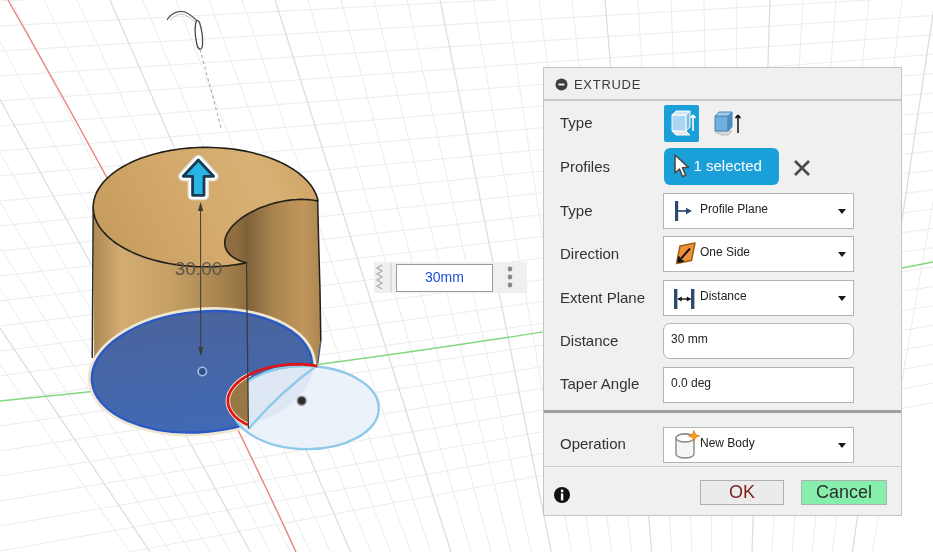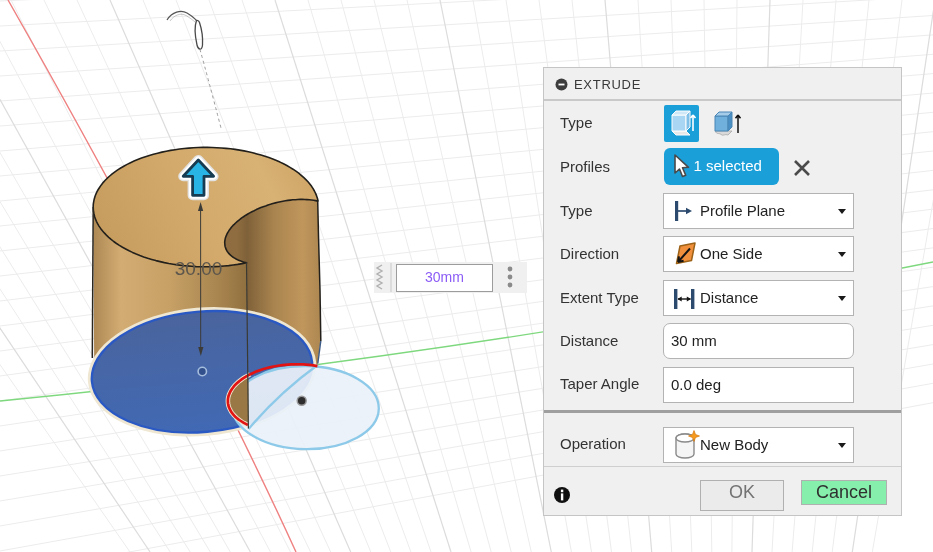--- a/index.html
+++ b/index.html
@@ -1,19 +1,19 @@
 <!DOCTYPE html>
 <html><head><meta charset="utf-8">
 <style>
 html,body{margin:0;padding:0;width:933px;height:552px;overflow:hidden;background:#fff;font-family:"Liberation Sans",sans-serif;}
 .abs{position:absolute;}
 #panel{position:absolute;left:543px;top:67px;width:359px;height:449px;background:#f0f0f0;border:1.5px solid #c5c5c5;box-sizing:border-box;}
 .lbl{position:absolute;left:16px;font-size:15px;color:#333;}
 .ctl{position:absolute;left:119px;width:191px;height:36px;background:#fff;border:1px solid #b3b3b3;box-sizing:border-box;}
-.ctxt{position:absolute;left:36px;top:8px;font-size:15px;color:#222;}
+.ctxt{position:absolute;left:36px;top:8px;font-size:12px;color:#222;}
 .caret{position:absolute;right:7px;top:15px;width:0;height:0;border-left:4.5px solid transparent;border-right:4.5px solid transparent;border-top:5.5px solid #1a1a1a;}
 </style></head>
 <body>
 <svg width="933" height="552" viewBox="0 0 933 552" style="position:absolute;left:0;top:0">
 <defs>
 <linearGradient id="gwall" gradientUnits="userSpaceOnUse" x1="93" y1="0" x2="248" y2="0">
 <stop offset="0" stop-color="#ad8853"></stop>
         <stop offset="0.18" stop-color="#d2ac72"></stop>
 <stop offset="0.5" stop-color="#c6a065"></stop>
         <stop offset="0.85" stop-color="#a4814c"></stop>
@@ -135,21 +135,21 @@
 <path d="M198.3,160 L213.6,176.3 L204,176.3 L204,195.3 L192.6,195.3 L192.6,176.3 L183.2,176.3 Z" fill="none" stroke="#ffffff" stroke-width="7" stroke-linejoin="round"></path>
 <path d="M198.3,160 L213.6,176.3 L204,176.3 L204,195.3 L192.6,195.3 L192.6,176.3 L183.2,176.3 Z" fill="#28b4e4" stroke="#173c52" stroke-width="2.8" stroke-linejoin="round"></path>
 </g>
 </svg>
 
 <div class="abs" style="left:374px;top:262px;width:153px;height:31px;background:#f0f0f0;">
 <svg width="24" height="31" style="position:absolute;left:0;top:0">
 <path d="M8,3 l-5,3 l5,3 l-5,3 l5,3 l-5,3 l5,3 l-5,3 l5,3" fill="none" stroke="#b0b0b0" stroke-width="1.4"></path>
 <line x1="17" y1="1" x2="17" y2="30" stroke="#d6d6d6" stroke-width="1.5"></line>
 </svg>
-<div class="abs" style="left:22px;top:2px;width:97px;height:27.5px;background:#fff;border:1.5px solid #9c9c9c;box-sizing:border-box;text-align:center;font-size:14px;color:#8b5cf6;line-height:25px;">30mm</div>
+<div class="abs" style="left:22px;top:2px;width:97px;height:27.5px;background:#fff;border:1.5px solid #9c9c9c;box-sizing:border-box;text-align:center;font-size:14px;color:#1d4ed8;line-height:25px;">30mm</div>
 <svg width="20" height="31" style="position:absolute;left:126px;top:0">
 <circle cx="10" cy="7" r="2.4" fill="#8a8a8a"></circle>
       <circle cx="10" cy="15" r="2.4" fill="#8a8a8a"></circle>
       <circle cx="10" cy="23" r="2.4" fill="#8a8a8a"></circle>
 </svg>
 </div>
 
 <div id="panel">
 <div class="abs" style="left:0;top:0;width:100%;height:33px;border-bottom:2px solid #c9c9c9;box-sizing:border-box;">
 <svg width="16" height="16" style="position:absolute;left:11px;top:10px;">
@@ -202,21 +202,21 @@
 <div class="lbl" style="top:177px;">Direction</div>
 <div class="ctl" style="top:168.2px;">
 <svg width="34" height="36" style="position:absolute;left:3px;top:0">
 <path d="M13,9 L28,6 L24.5,23.5 L9.5,26.5 Z" fill="#f08f3c" stroke="#9c6218" stroke-width="1.5" stroke-linejoin="round"></path>
 <path d="M23,11.5 L11,25 M11,25 l1,-5.6 M11,25 l5.6,-1.2" stroke="#141414" stroke-width="2" fill="none"></path>
 </svg>
 <div class="ctxt">One Side</div>
       <div class="caret"></div>
 </div>
 
-<div class="lbl" style="top:221px;">Extent Type</div>
+<div class="lbl" style="top:221px;">Extent Plane</div>
 <div class="ctl" style="top:211.5px;">
 <svg width="34" height="36" style="position:absolute;left:3px;top:0">
 <rect x="7" y="8" width="3.4" height="20" fill="#2c4a6e"></rect>
 <rect x="24" y="8" width="3.4" height="20" fill="#2c4a6e"></rect>
 <path d="M11,18 L23.5,18" stroke="#141414" stroke-width="1.4"></path>
 <path d="M10.5,18 l4.2,-2.6 v5.2 Z M24,18 l-4.2,-2.6 v5.2 Z" fill="#141414"></path>
 </svg>
 <div class="ctxt">Distance</div>
       <div class="caret"></div>
 </div>
@@ -244,14 +244,14 @@
 <div class="ctxt">New Body</div>
       <div class="caret"></div>
 </div>
 
 <div class="abs" style="left:0;top:398px;width:100%;height:1px;background:#cfcfcf;"></div>
 <svg width="20" height="20" style="position:absolute;left:9px;top:418px;">
 <circle cx="9" cy="9" r="8" fill="#111"></circle>
 <rect x="7.9" y="3.6" width="2.4" height="2.6" fill="#fff"></rect>
 <rect x="7.9" y="7.4" width="2.4" height="7" fill="#fff"></rect>
 </svg>
-<div class="abs" style="left:156px;top:412px;width:84px;height:31px;background:#ebebeb;border:1.5px solid #b0b0b0;box-sizing:border-box;text-align:center;font-size:18px;color:#737373;line-height:22px;">OK</div>
+<div class="abs" style="left:156px;top:412px;width:84px;height:25px;background:#ebebeb;border:1.5px solid #b0b0b0;box-sizing:border-box;text-align:center;font-size:18px;color:#7f1d1d;line-height:22px;">OK</div>
 <div class="abs" style="left:257px;top:412px;width:86px;height:25px;background:#86efac;border:1.5px solid #b0b0b0;box-sizing:border-box;text-align:center;font-size:18px;color:#303030;line-height:22px;">Cancel</div>
 </div>
 </body></html>

